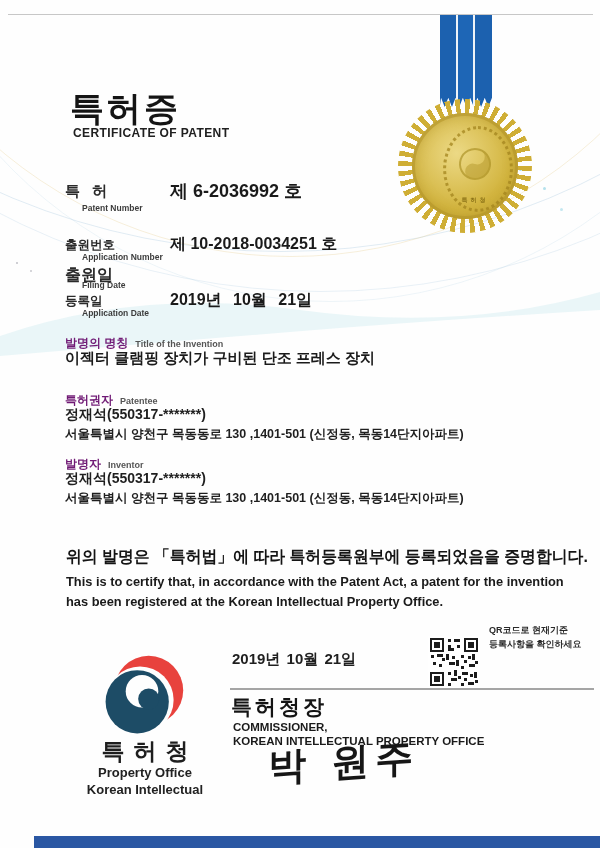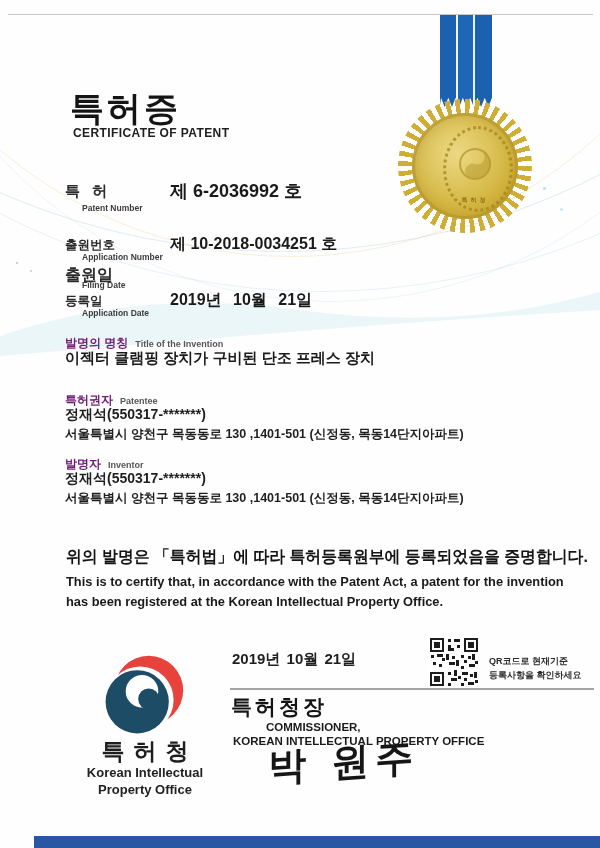--- a/index.html
+++ b/index.html
@@ -70,24 +70,24 @@
   .p2-name{position:absolute;left:65px;top:470px;font-size:14px;font-weight:700;}
   .p2-addr{position:absolute;left:65px;top:490px;font-size:12.5px;font-weight:700;white-space:nowrap;}
   .certify-ko{position:absolute;left:66px;top:546px;font-size:16.5px;font-weight:800;white-space:nowrap;transform:scaleX(.96);transform-origin:left;color:#141414;}
   .certify-en{position:absolute;left:66px;top:572px;font-size:13.5px;font-weight:700;line-height:1.45;white-space:nowrap;transform:scaleX(.95);transform-origin:left;color:#1a1a1a;}
   
   .logo-swirl{position:absolute;left:92px;top:652px;width:100px;height:92px;}
   .logo-ko{position:absolute;left:60px;top:736px;width:170px;text-align:center;font-size:23px;font-weight:600;letter-spacing:9px;text-indent:9px;color:#1e1e1e;}
   .logo-en{position:absolute;left:60px;top:765px;width:170px;text-align:center;font-size:13px;font-weight:700;line-height:1.3;color:#222;}
   .issue-date{position:absolute;left:232px;top:650px;font-size:15px;font-weight:600;word-spacing:2px;}
   .qr{position:absolute;left:428px;top:636px;width:52px;height:52px;}
-  .qr-caption{position:absolute;left:489px;top:655px;font-size:9px;font-weight:700;line-height:1.5;color:#2a2a2a;}
+  .qr-caption{position:absolute;left:489px;top:624px;font-size:9px;font-weight:700;line-height:1.5;color:#2a2a2a;}
   .rule{position:absolute;left:230px;top:688px;width:364px;height:2px;background:#8f8f8f;opacity:.8;}
   .comm-ko{position:absolute;left:231px;top:693px;font-size:21px;font-weight:800;letter-spacing:3px;color:#141414;}
-  .comm-en1{position:absolute;left:233px;top:721px;font-size:11.5px;font-weight:800;color:#1a1a1a;margin-left:33px;}
+  .comm-en1{position:absolute;left:233px;top:721px;font-size:11.5px;font-weight:800;color:#1a1a1a;}
   .comm-en2{position:absolute;left:233px;top:735px;font-size:11.5px;font-weight:800;color:#1a1a1a;}
   .signature{
     position:absolute;left:268px;top:737px;font-size:38px;font-weight:700;color:#161616;
     font-family:"DejaVu Serif","Liberation Serif",serif;
     transform:rotate(-4deg) skewX(-4deg);letter-spacing:6px;
   }
   .bottom-bar{position:absolute;left:34px;top:836px;width:566px;height:12px;background:#2a57a3;}
 </style>
 </head>
 <body>
@@ -162,22 +162,22 @@
 
   <svg class="logo-swirl" viewBox="0 0 100 96">
     <circle cx="57" cy="40" r="36" fill="#e8423d"></circle>
     <circle cx="48" cy="50" r="35" fill="#fefefe"></circle>
     <circle cx="45" cy="52" r="33" fill="#1d4c66"></circle>
     <circle cx="50" cy="41" r="17" fill="#fefefe"></circle>
     <circle cx="57" cy="49" r="11" fill="#1d4c66"></circle>
   </svg>
   <div class="logo-ko">특허청</div>
   <div class="logo-en">
+    <div>Property Office</div>
     <div>Korean Intellectual</div>
-    <div>Property Office</div>
   </div>
 
   <div class="issue-date">2019년 10월 21일</div>
 
   <svg class="qr" viewBox="0 0 52 52">
     <rect width="52" height="52" fill="#fff"></rect>
     <g fill="#1c1c1c">
       <rect x="2" y="2" width="14" height="14"></rect>
         <rect x="36" y="2" width="14" height="14"></rect>
         <rect x="2" y="36" width="14" height="14"></rect>

